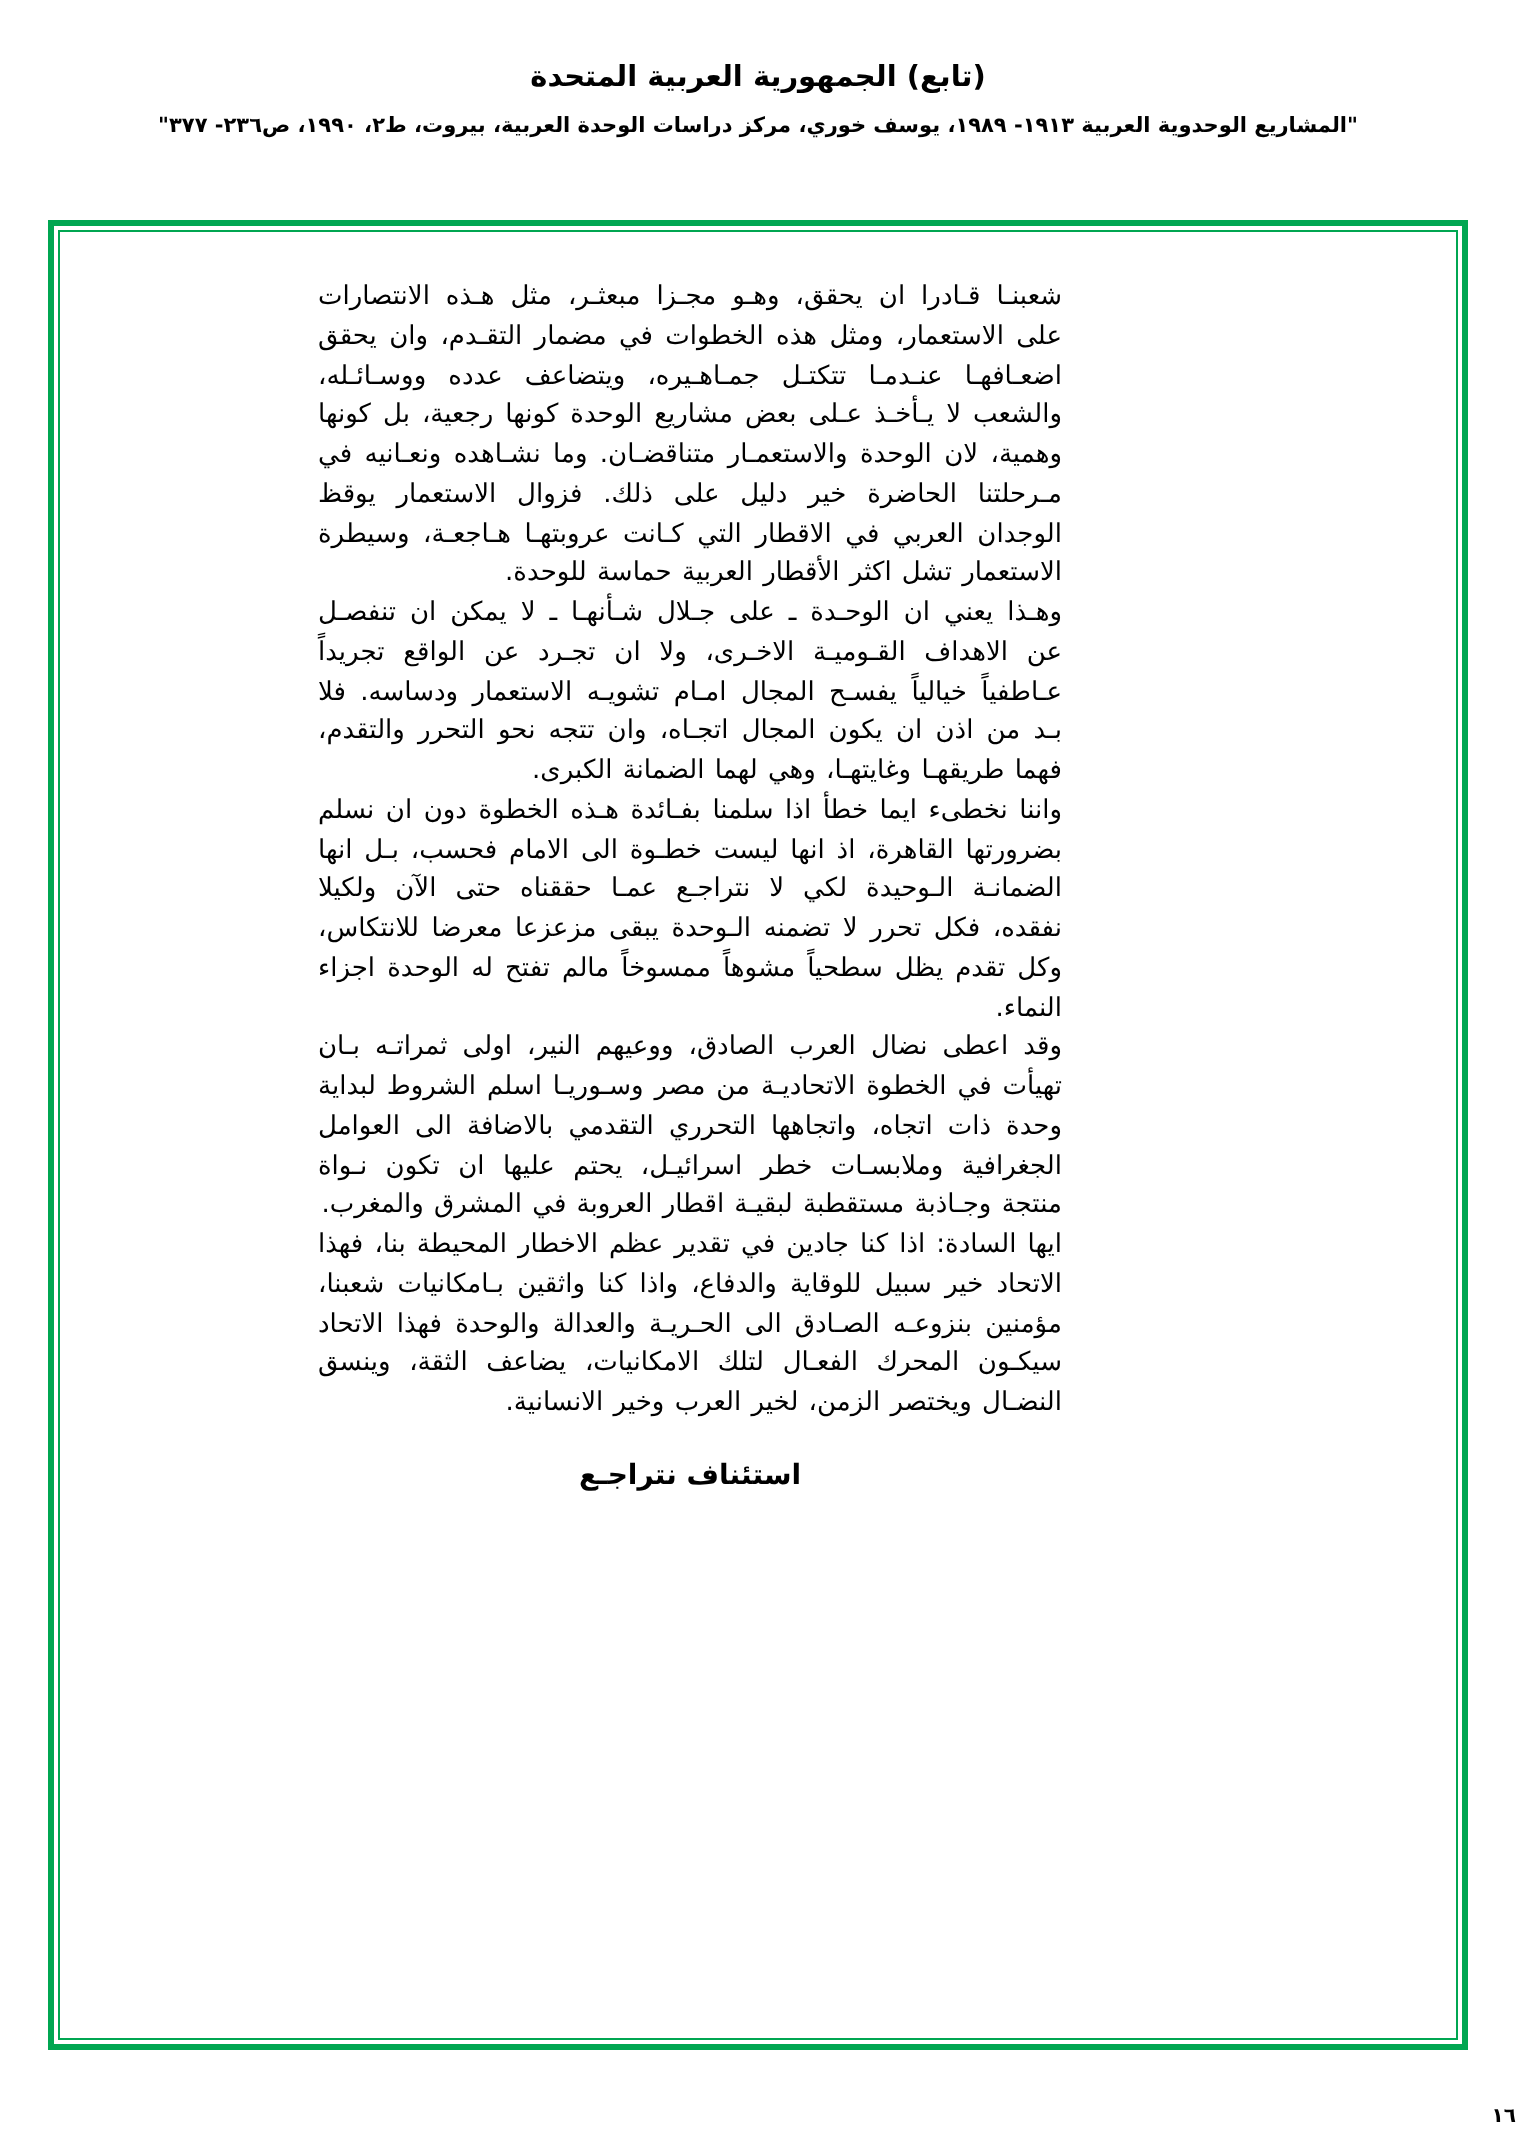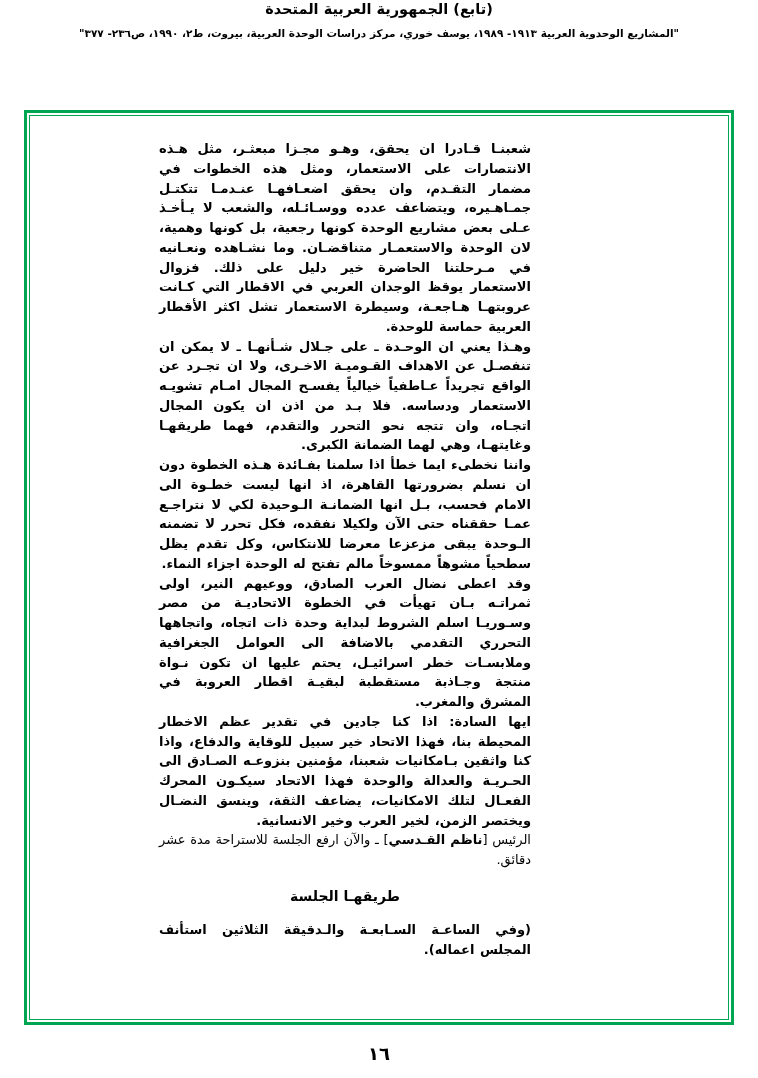--- a/index.html
+++ b/index.html
@@ -15,20 +15,21 @@
     color: #000000;
   }
   .page {
     position: absolute;
     inset: 0;
     display: flex;
     flex-direction: column;
   }
   .header {
     text-align: center;
+    padding-top: 30px;
   }
   .header-title {
     font-size: 14.5px;
     font-weight: bold;
     letter-spacing: 0px;
     line-height: 1.3;
   }
   .header-source {
     font-size: 10.5px;
     font-weight: bold;
@@ -67,38 +68,37 @@
     margin: 0;
     font-size: 13px;
     line-height: 1.52;
     text-align: justify;
     text-align-last: right;
     font-family: "DejaVu Sans", "Liberation Sans", sans-serif;
   }
   p.spaced {
     text-align: justify;
     word-spacing: 1px;
-    font-weight: bold;
   }
   .section-heading {
     text-align: center;
     font-size: 14px;
     font-weight: bold;
     margin: 18px 0 16px 0;
   }
   b.speaker {
     font-weight: bold;
   }
   .footer {
     position: absolute;
     left: 0;
     right: 0;
     bottom: 14px;
-    text-align: center;
-    font-size: 18px;
+    text-align: right;
+    font-size: 10px;
     font-weight: bold;
   }
 </style>
 </head>
 <body>
 
 <div class="page">
 
   <div class="header">
     <div class="header-title">(تابع) الجمهورية العربية المتحدة</div>
@@ -110,25 +110,23 @@
 
     <div class="content">
       <div class="col">
 
         <p class="body-par spaced">شعبنـا قـادرا ان يحقق، وهـو مجـزا مبعثـر، مثل هـذه الانتصارات على الاستعمار، ومثل هذه الخطوات في مضمار التقـدم، وان يحقق اضعـافهـا عنـدمـا تتكتـل جمـاهـيره، ويتضاعف عدده ووسـائـله، والشعب لا يـأخـذ عـلى بعض مشاريع الوحدة كونها رجعية، بل كونها وهمية، لان الوحدة والاستعمـار متناقضـان. وما نشـاهده ونعـانيه في مـرحلتنا الحاضرة خير دليل على ذلك. فزوال الاستعمار يوقظ الوجدان العربي في الاقطار التي كـانت عروبتهـا هـاجعـة، وسيطرة الاستعمار تشل اكثر الأقطار العربية حماسة للوحدة.</p>
         <p class="body-par spaced">وهـذا يعني ان الوحـدة ـ على جـلال شـأنهـا ـ لا يمكن ان تنفصـل عن الاهداف القـوميـة الاخـرى، ولا ان تجـرد عن الواقع تجريداً عـاطفياً خيالياً يفسـح المجال امـام تشويـه الاستعمار ودساسه. فلا بـد من اذن ان يكون المجال اتجـاه، وان تتجه نحو التحرر والتقدم، فهما طريقهـا وغايتهـا، وهي لهما الضمانة الكبرى.</p>
         <p class="body-par spaced">واننا نخطىء ايما خطأ اذا سلمنا بفـائدة هـذه الخطوة دون ان نسلم بضرورتها القاهرة، اذ انها ليست خطـوة الى الامام فحسب، بـل انها الضمانـة الـوحيدة لكي لا نتراجـع عمـا حققناه حتى الآن ولكيلا نفقده، فكل تحرر لا تضمنه الـوحدة يبقى مزعزعا معرضا للانتكاس، وكل تقدم يظل سطحياً مشوهاً ممسوخاً مالم تفتح له الوحدة اجزاء النماء.</p>
         <p class="body-par spaced">وقد اعطى نضال العرب الصادق، ووعيهم النير، اولى ثمراتـه بـان تهيأت في الخطوة الاتحاديـة من مصر وسـوريـا اسلم الشروط لبداية وحدة ذات اتجاه، واتجاهها التحرري التقدمي بالاضافة الى العوامل الجغرافية وملابسـات خطر اسرائيـل، يحتم عليها ان تكون نـواة منتجة وجـاذبة مستقطبة لبقيـة اقطار العروبة في المشرق والمغرب.</p>
         <p class="body-par spaced">ايها السادة: اذا كنا جادين في تقدير عظم الاخطار المحيطة بنا، فهذا الاتحاد خير سبيل للوقاية والدفاع، واذا كنا واثقين بـامكانيات شعبنا، مؤمنين بنزوعـه الصـادق الى الحـريـة والعدالة والوحدة فهذا الاتحاد سيكـون المحرك الفعـال لتلك الامكانيات، يضاعف الثقة، وينسق النضـال ويختصر الزمن، لخير العرب وخير الانسانية.</p>
 
-        <p class="body-par"><span>الرئيس [</span><b class="speaker">ناظم القـدسي</b><span>] ـ والآن ارفع الجلسة للاستراحة مدة عشر دقائق.</span></p>
 
-        <div class="section-heading">طريقهـا الجلسة</div>
+        <div class="section-heading">استئناف نتراجـع</div>
 
-        <p class="body-par spaced">(وفي الساعـة السـابعـة والـدقيقة الثلاثين استأنف المجلس اعماله).</p>
 
 
       </div>
     </div>
   </div>
 
   <div class="footer">١٦</div>
 
 </div>
 

